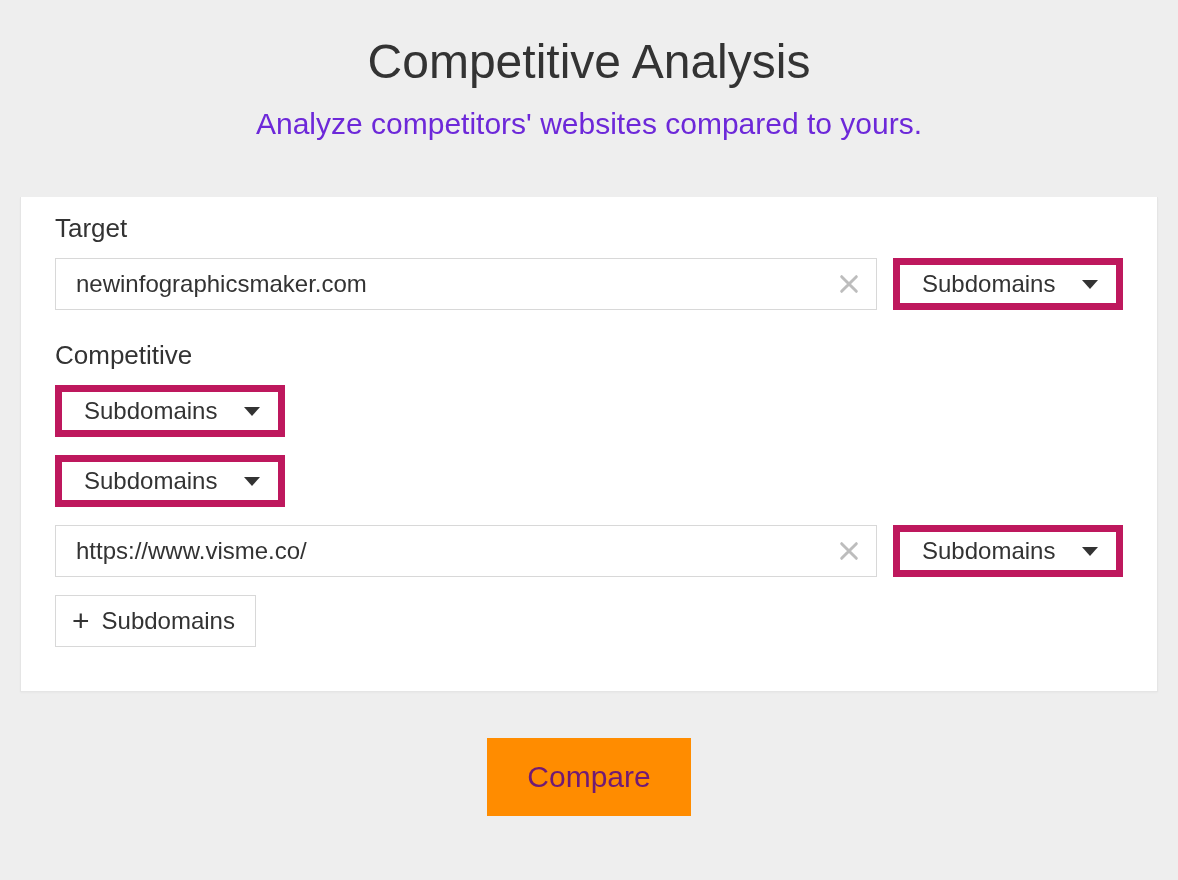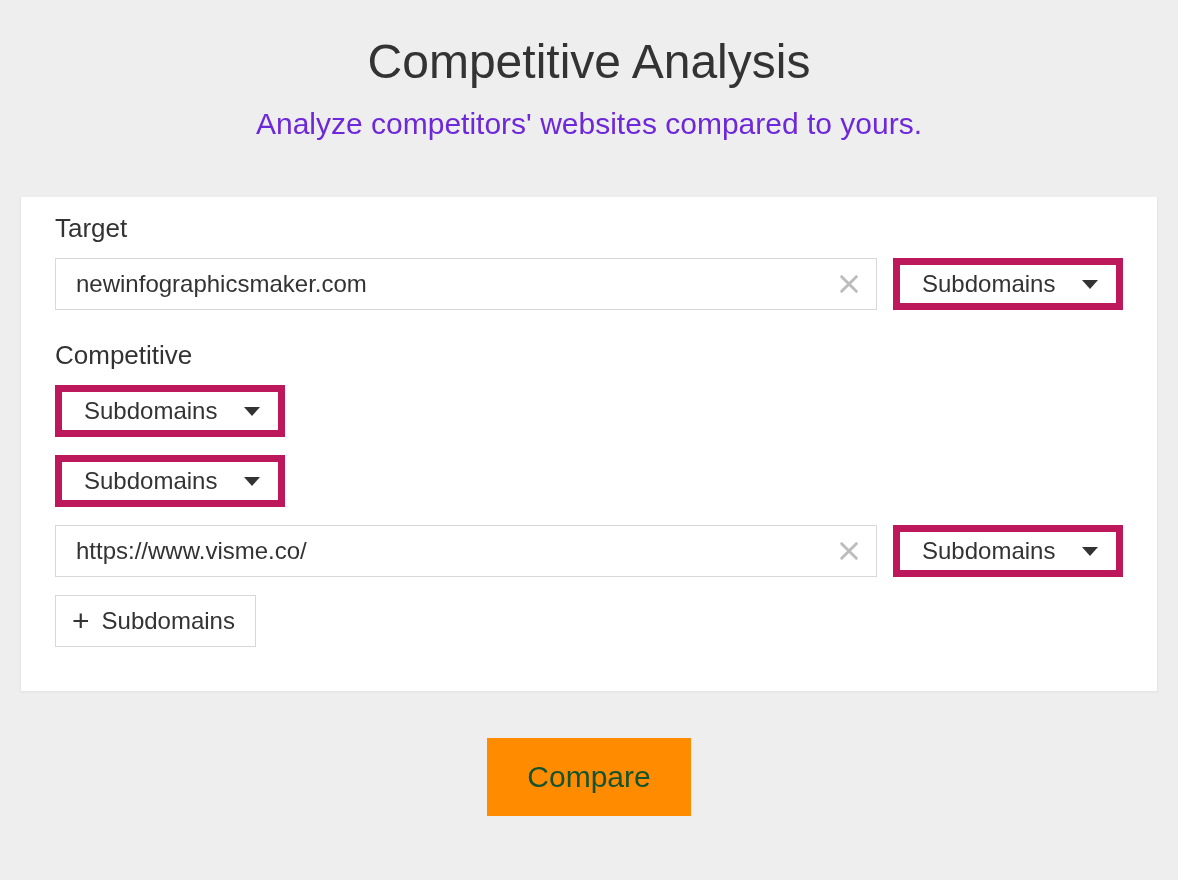--- a/index.html
+++ b/index.html
@@ -114,21 +114,21 @@
     line-height: 1;
     font-weight: 400;
   }
   .compare-wrap {
     text-align: center;
     margin-top: 46px;
   }
   .compare-btn {
     display: inline-block;
     background: #ff8c00;
-    color: #14532d;
+    color: #701a75;
     font-size: 30px;
     border: none;
     padding: 22px 40px;
     cursor: pointer;
   }
 </style>
 </head>
 <body>
 
 <div class="page">

